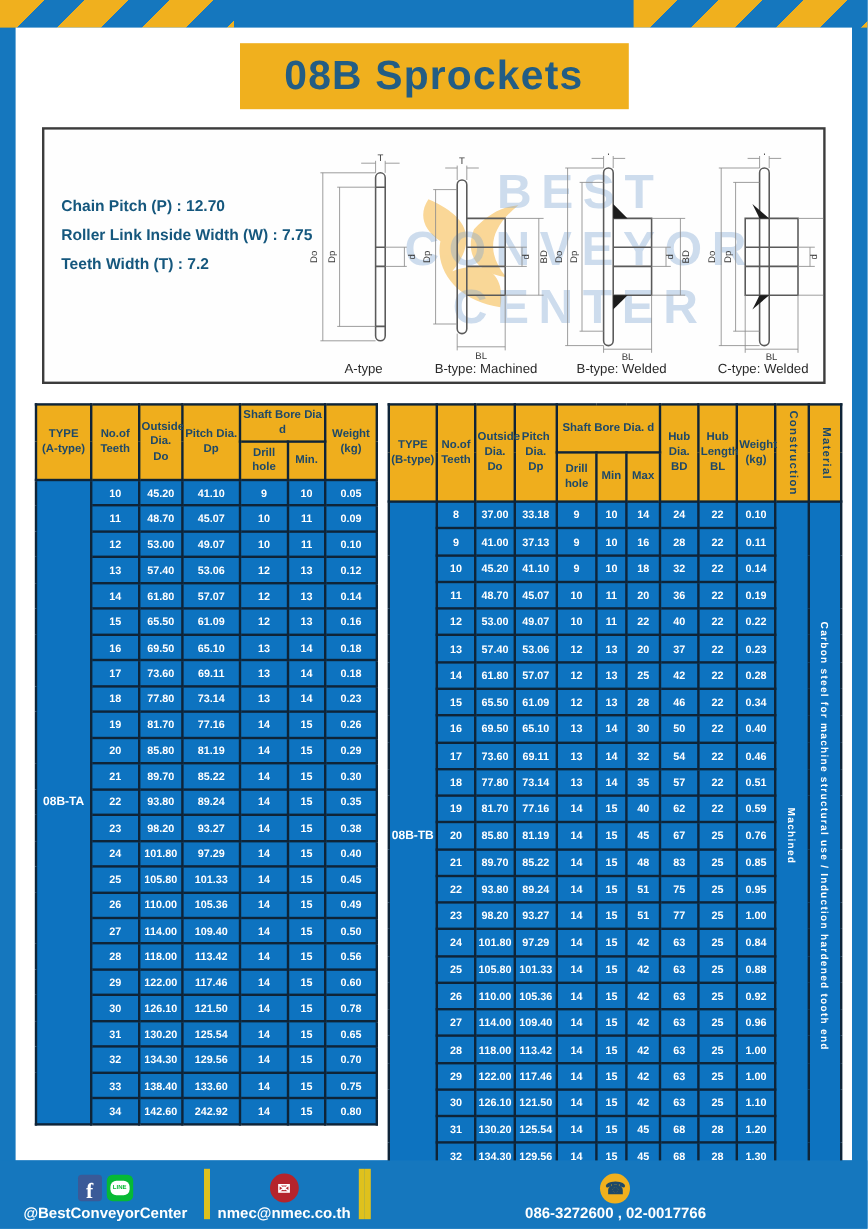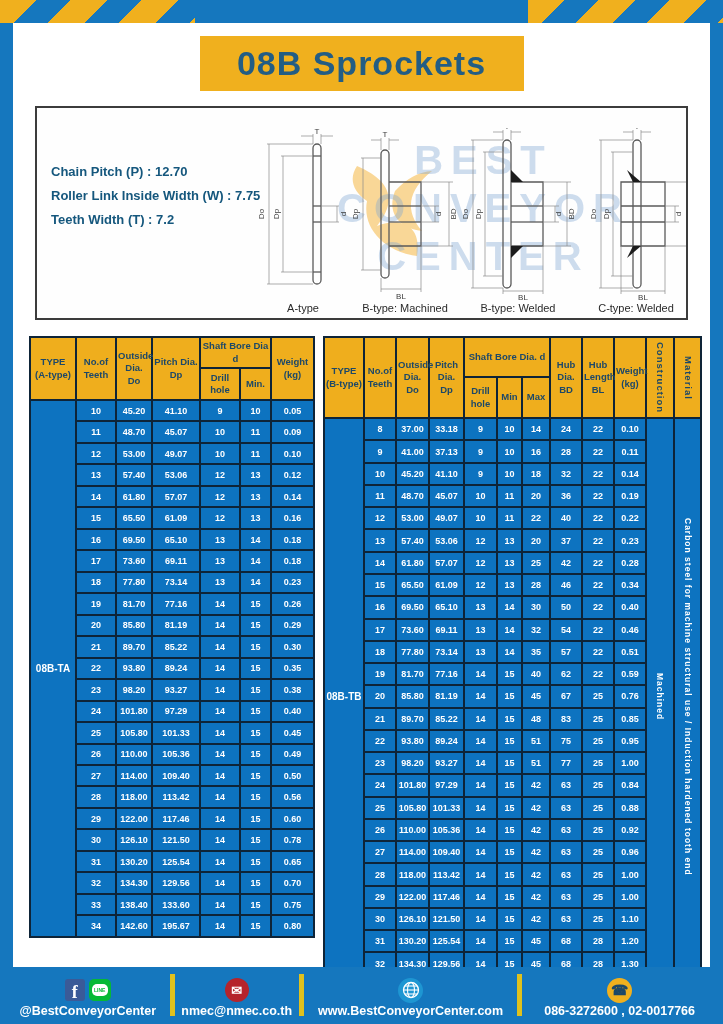--- a/index.html
+++ b/index.html
@@ -511,21 +511,21 @@
             <td>33</td>
             <td>138.40</td>
             <td>133.60</td>
             <td>14</td>
             <td>15</td>
             <td>0.75</td>
           </tr>
           <tr>
             <td>34</td>
             <td>142.60</td>
-            <td>195.67</td>
+            <td>242.92</td>
             <td>14</td>
             <td>15</td>
             <td>0.80</td>
           </tr>
         </tbody>
     </table>
 
     <table class="tbl-b">
       <colgroup>
         <col style="width:40px">
@@ -869,34 +869,20 @@
     <div>@BestConveyorCenter</div>
   </div>
   <div class="fsep"></div>
   <div class="fsec s2">
     <div class="icon-row">
         <div class="mail-icon">✉</div>
       </div>
     <div>nmec@nmec.co.th</div>
   </div>
   <div class="fsep"></div>
-  <div class="fsec s3">
-    <div class="icon-row">
-      <div class="globe-icon">
-        <svg width="18" height="18" viewBox="0 0 18 18">
-          <circle cx="9" cy="9" r="7.5" fill="none" stroke="#fff" stroke-width="1.3"></circle>
-          <ellipse cx="9" cy="9" rx="3.5" ry="7.5" fill="none" stroke="#fff" stroke-width="1.1"></ellipse>
-          <line x1="1.5" y1="9" x2="16.5" y2="9" stroke="#fff" stroke-width="1.1"></line>
-          <line x1="2.5" y1="5" x2="15.5" y2="5" stroke="#fff" stroke-width="1.1"></line>
-          <line x1="2.5" y1="13" x2="15.5" y2="13" stroke="#fff" stroke-width="1.1"></line>
-        </svg>
-      </div>
-    </div>
-    <div>www.BestConveyorCenter.com</div>
-  </div>
   <div class="fsep"></div>
   <div class="fsec s4">
     <div class="icon-row">
         <div class="phone-icon">☎</div>
       </div>
     <div>086-3272600 , 02-0017766</div>
   </div>
 </div>
 
 </body></html>

